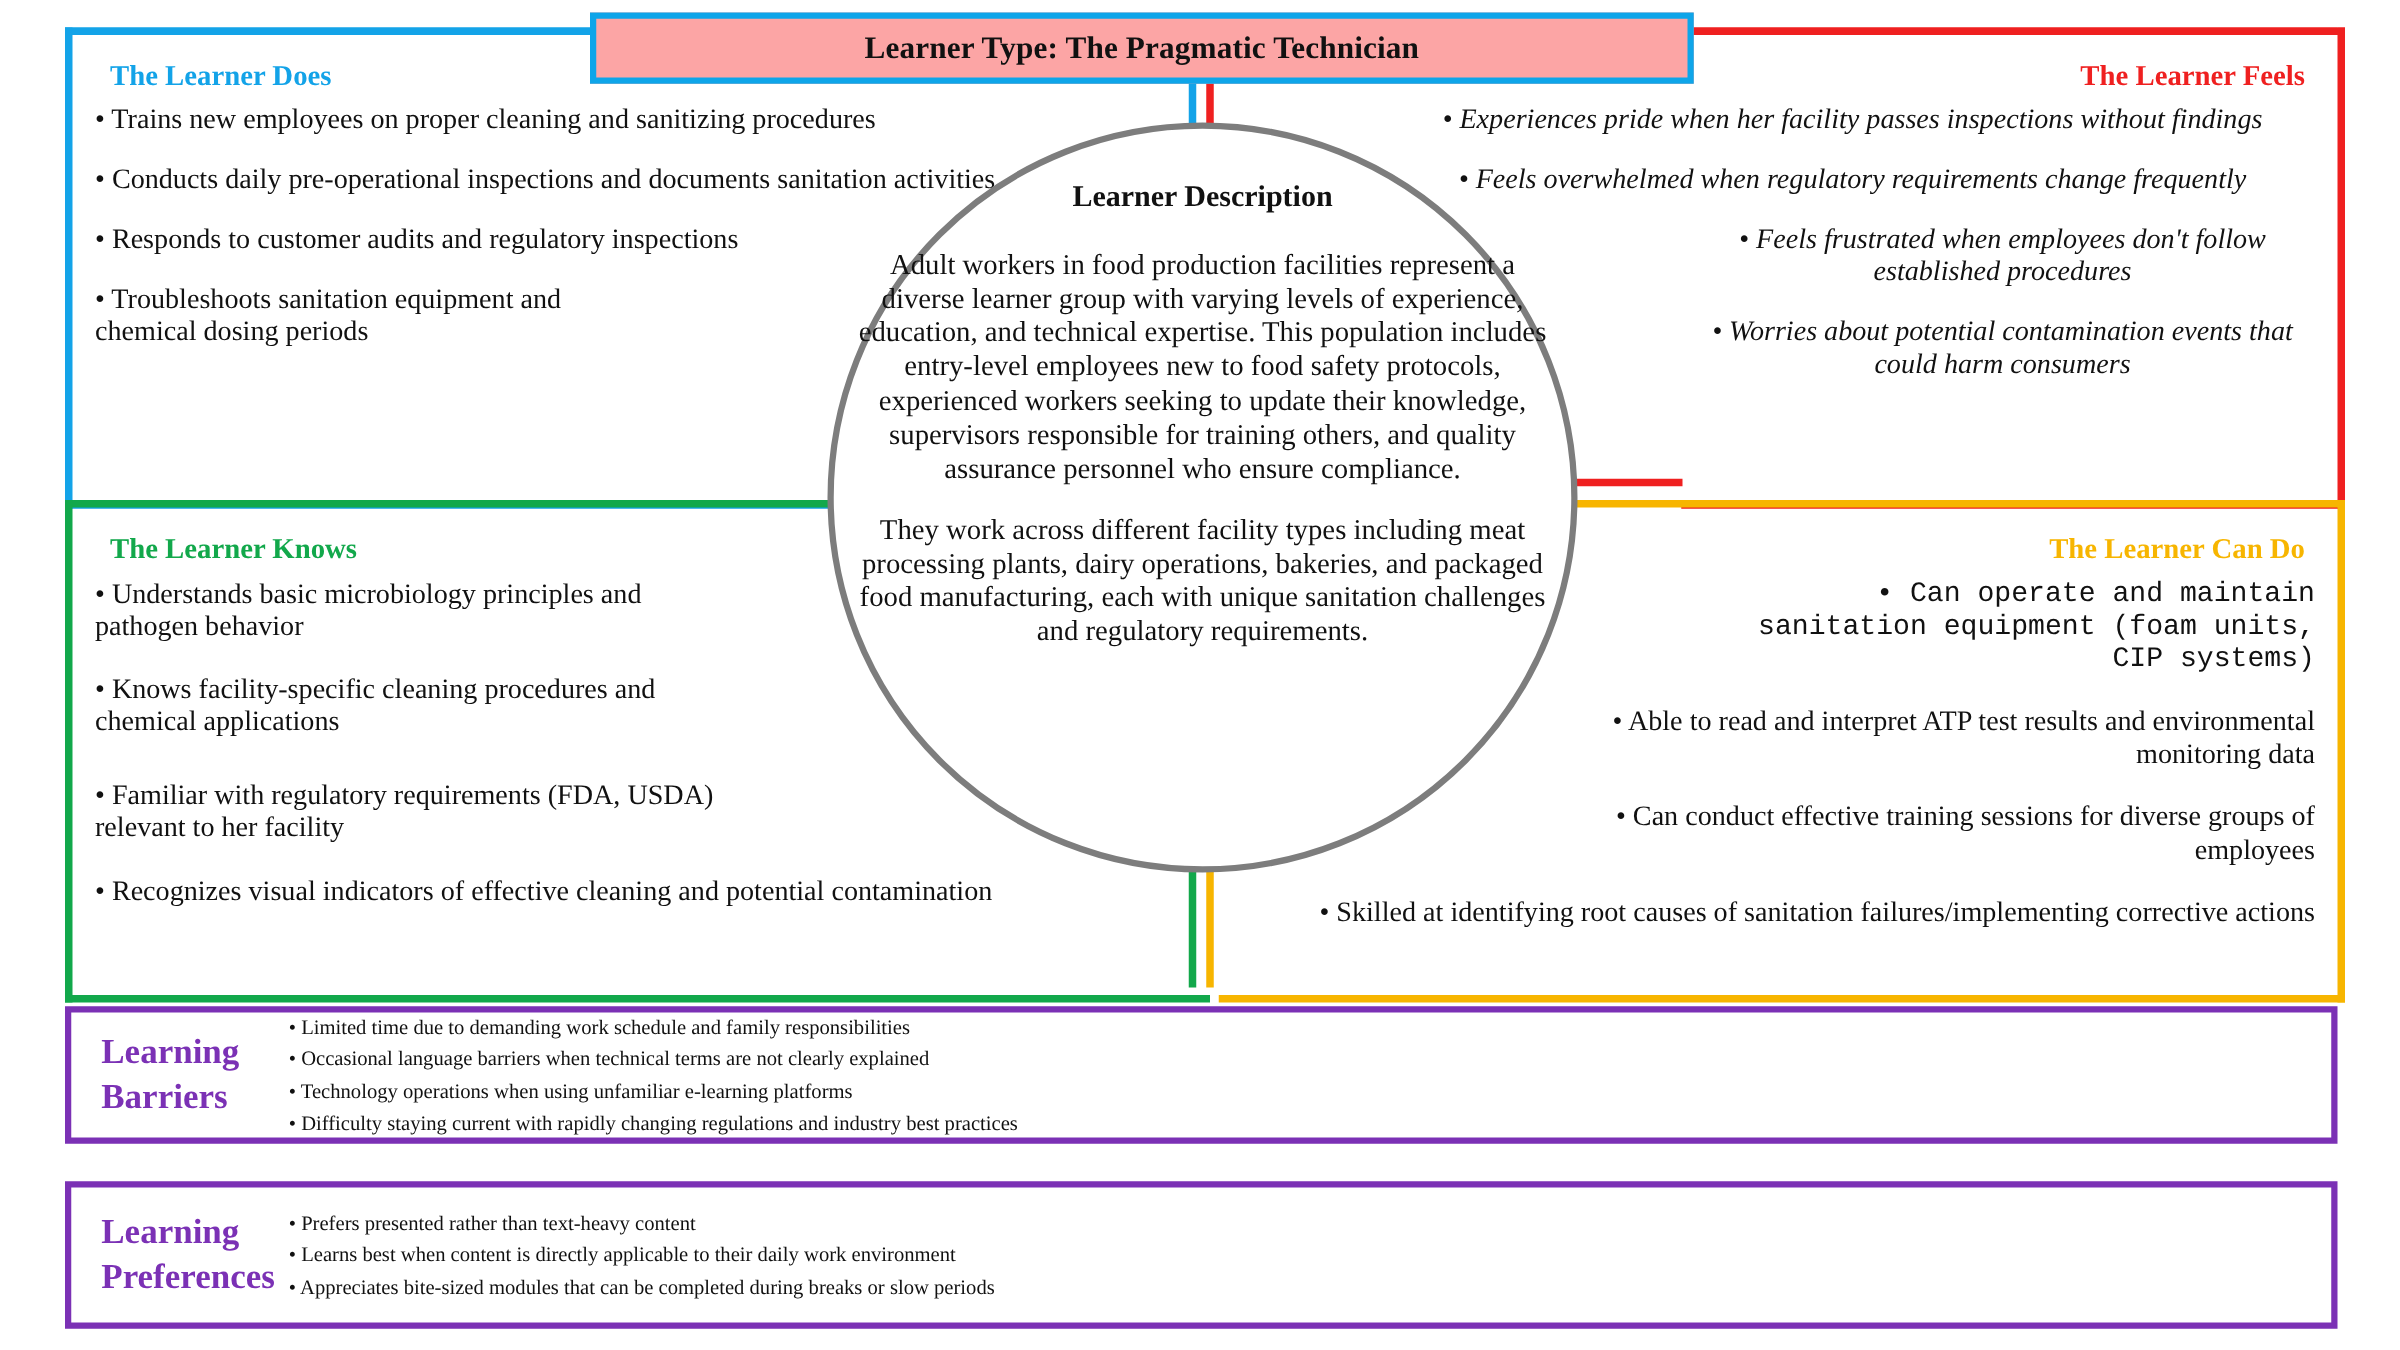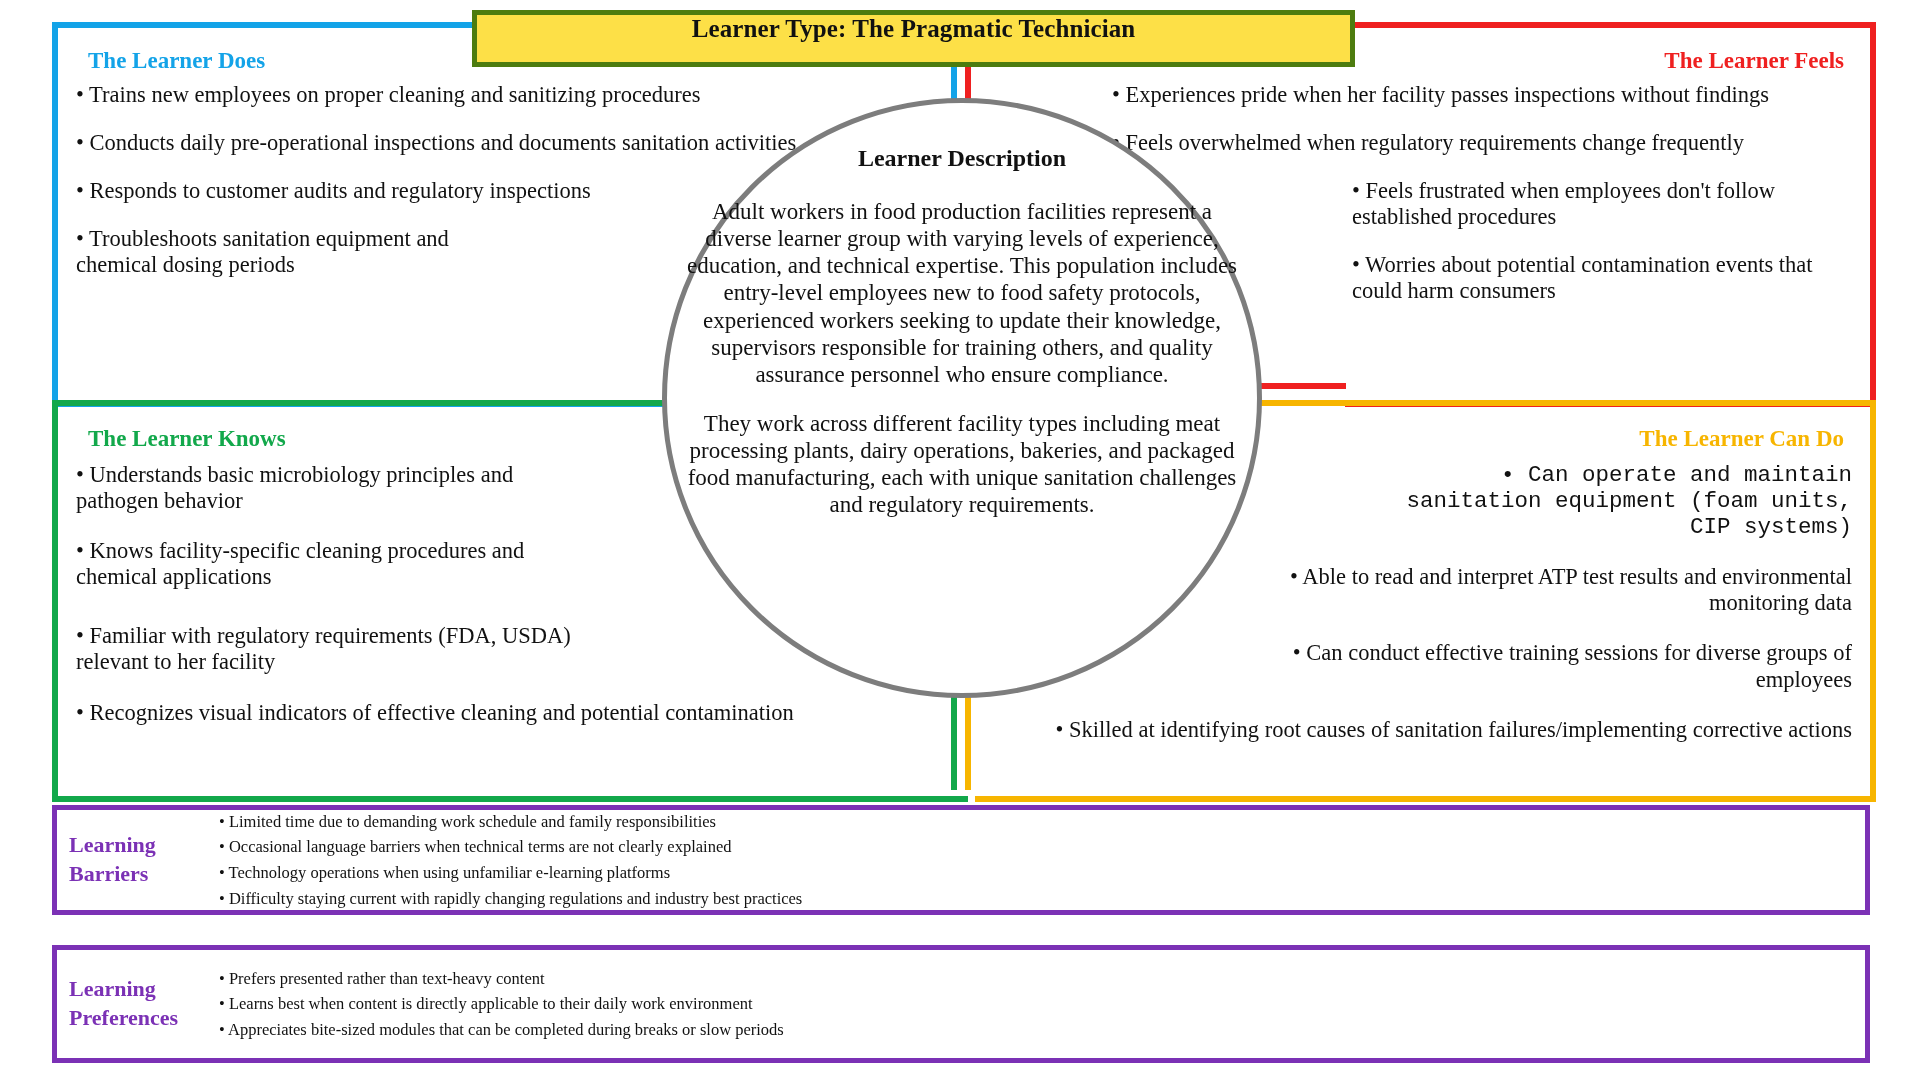--- a/index.html
+++ b/index.html
@@ -7,22 +7,22 @@
     width:1920px;height:1080px;
     background:#ffffff;
     font-family:"Liberation Serif", serif;
     overflow:hidden;
   }
   #stage{position:relative;width:1920px;height:1080px;}
 
   
   .title-box{
     position:absolute;left:472px;top:10px;width:873px;height:47px;
-    border:5px solid #4d7c0f;background:#fde047;
-    display:flex;align-items:flex-start;justify-content:center;
+    border:5px solid #0ea5e9;background:#fca5a5;
+    display:flex;align-items:center;justify-content:center;
     z-index:6;
   }
   .title-box .t{
     font-weight:bold;font-size:25px;color:#111;letter-spacing:.1px;
   }
 
   
   .quad{position:absolute;background:transparent;z-index:2;}
   .quad .hd{
     position:absolute;font-weight:bold;font-size:23px;white-space:nowrap;
@@ -46,21 +46,21 @@
 
   
   #q-feels{
     left:1345px;top:22px;width:525px;height:373px;
     border-right:6px solid #ef2020;
     border-top:6px solid #ef2020;
     border-bottom:6px solid #ef2020;
     border-left:none;
   }
   #q-feels .hd{right:26px;top:20px;color:#ef2020;}
-  #q-feels ul{position:absolute;right:18px;top:54px;width:740px;text-align:left;}
+  #q-feels ul{position:absolute;right:18px;top:54px;width:740px;text-align:center;font-style:italic;}
 
   
   #q-knows{
     left:52px;top:400px;width:910px;height:390px;
     border-left:6px solid #12a84b;
     border-top:6px solid #12a84b;
     border-bottom:6px solid #12a84b;
     border-right:none;
   }
   #q-knows .hd{left:30px;top:20px;color:#12a84b;}
@@ -98,22 +98,22 @@
     padding:0 14px;margin-top:26px;
   }
   #circle .c-body p{margin:0 0 22px 0;}
 
   
   .panel{
     position:absolute;border:5px solid #7b31b5;background:#fff;
     display:flex;align-items:center;z-index:4;box-sizing:border-box;
   }
   .panel .plabel{
-    width:150px;flex:0 0 150px;margin-left:12px;
-    font-weight:bold;font-size:22px;color:#7b31b5;line-height:1.3;
+    width:150px;flex:0 0 150px;margin-left:24px;
+    font-weight:bold;font-size:28px;color:#7b31b5;line-height:1.3;
   }
   .panel ul{list-style:none;margin:0;padding:0;}
   .panel li{font-size:16.5px;color:#111;line-height:1.55;white-space:nowrap;}
 
   #p-barriers{left:52px;top:805px;width:1818px;height:110px;}
   #p-prefs{left:52px;top:945px;width:1818px;height:118px;}
 </style>
 </head>
 <body>
 

